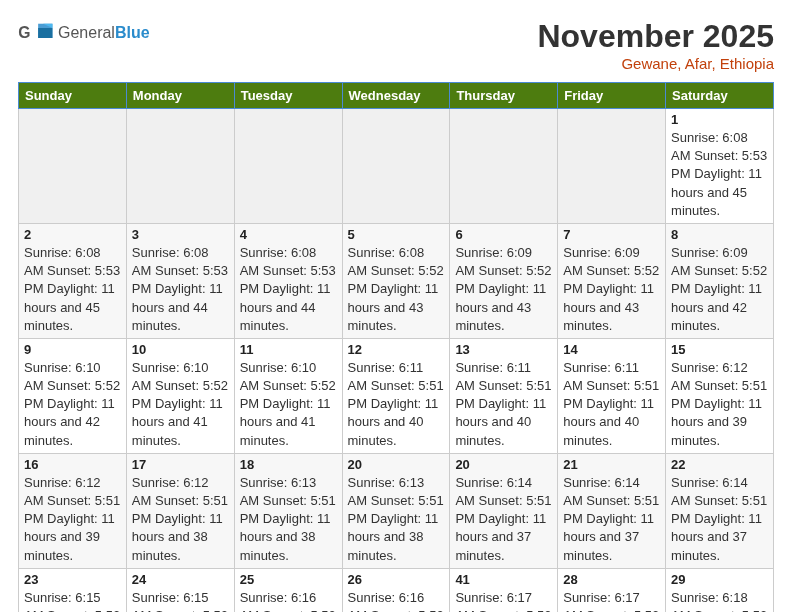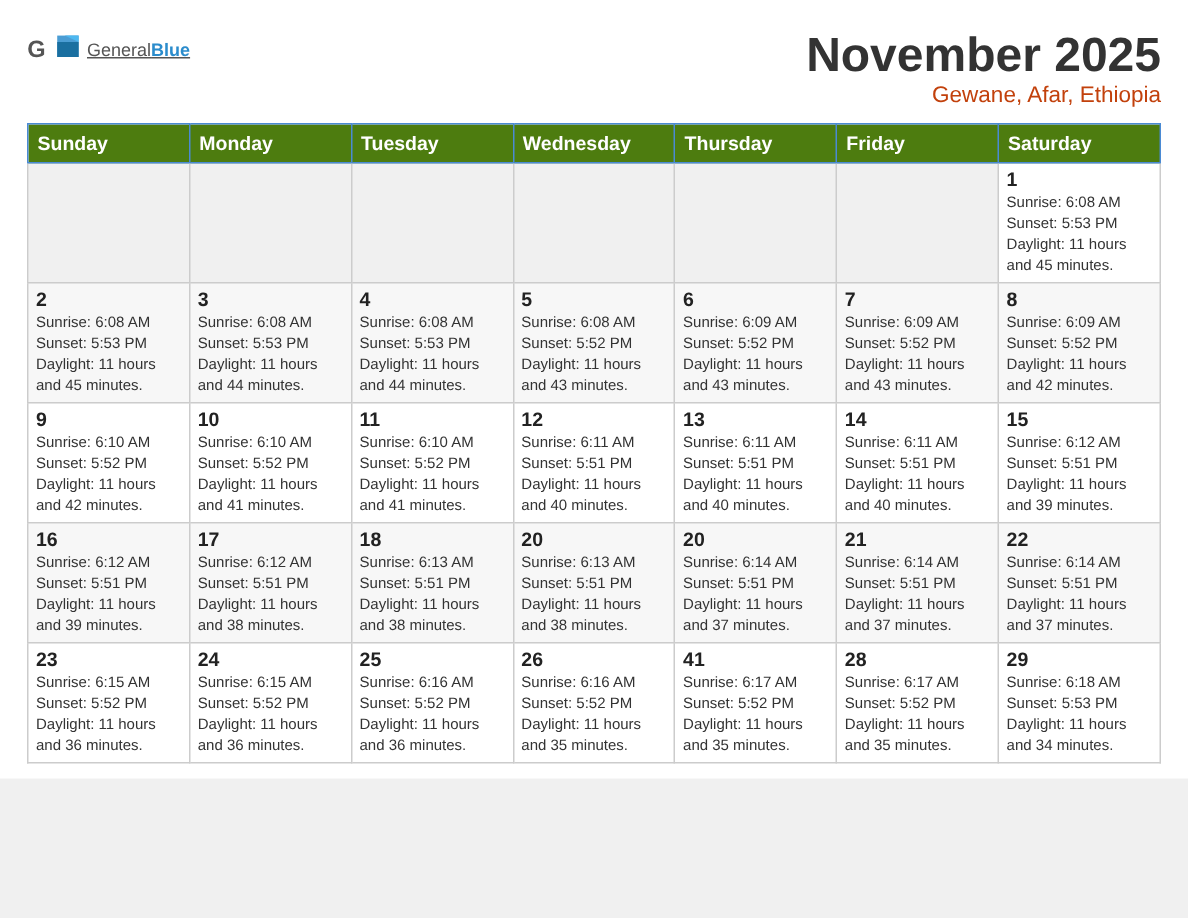--- a/index.html
+++ b/index.html
@@ -67,42 +67,42 @@
       background: #f7f7f7;
     }
     .day-num {
       font-size: 13px;
       font-weight: bold;
       color: #222;
       display: block;
       margin-bottom: 2px;
     }
     .day-info {
-      font-size: 10px;
+      font-size: 13px;
       color: #333;
       line-height: 1.4;
     }
     .empty-cell {
       background: #f0f0f0 !important;
     }
   </style>
 </head>
 <body>
 
 <div class="page">
   <div class="header">
     <div class="logo">
       <svg class="logo-icon" viewBox="0 0 50 42" xmlns="http://www.w3.org/2000/svg">
         <text x="0" y="28" font-size="22" font-weight="bold" fill="#555">G</text>
         <polygon points="28,8 48,8 48,28 28,28" fill="#2b8ccc" opacity="0.85"></polygon>
         <polygon points="28,14 48,14 48,28 28,28" fill="#1a6fa0"></polygon>
         <polygon points="35,8 48,8 48,14" fill="#4db8f0"></polygon>
       </svg>
       <div>
-        <div style="font-size:12px; color:#555;text-decoration:underline;">
+        <div style="font-size:16px; color:#555;">
           <span>General</span><span style="color:#2b8ccc; font-weight:bold;">Blue</span>
         </div>
       </div>
     </div>
     <div class="title-block">
       <h1>November 2025</h1>
       <h2>Gewane, Afar, Ethiopia</h2>
     </div>
   </div>
 

